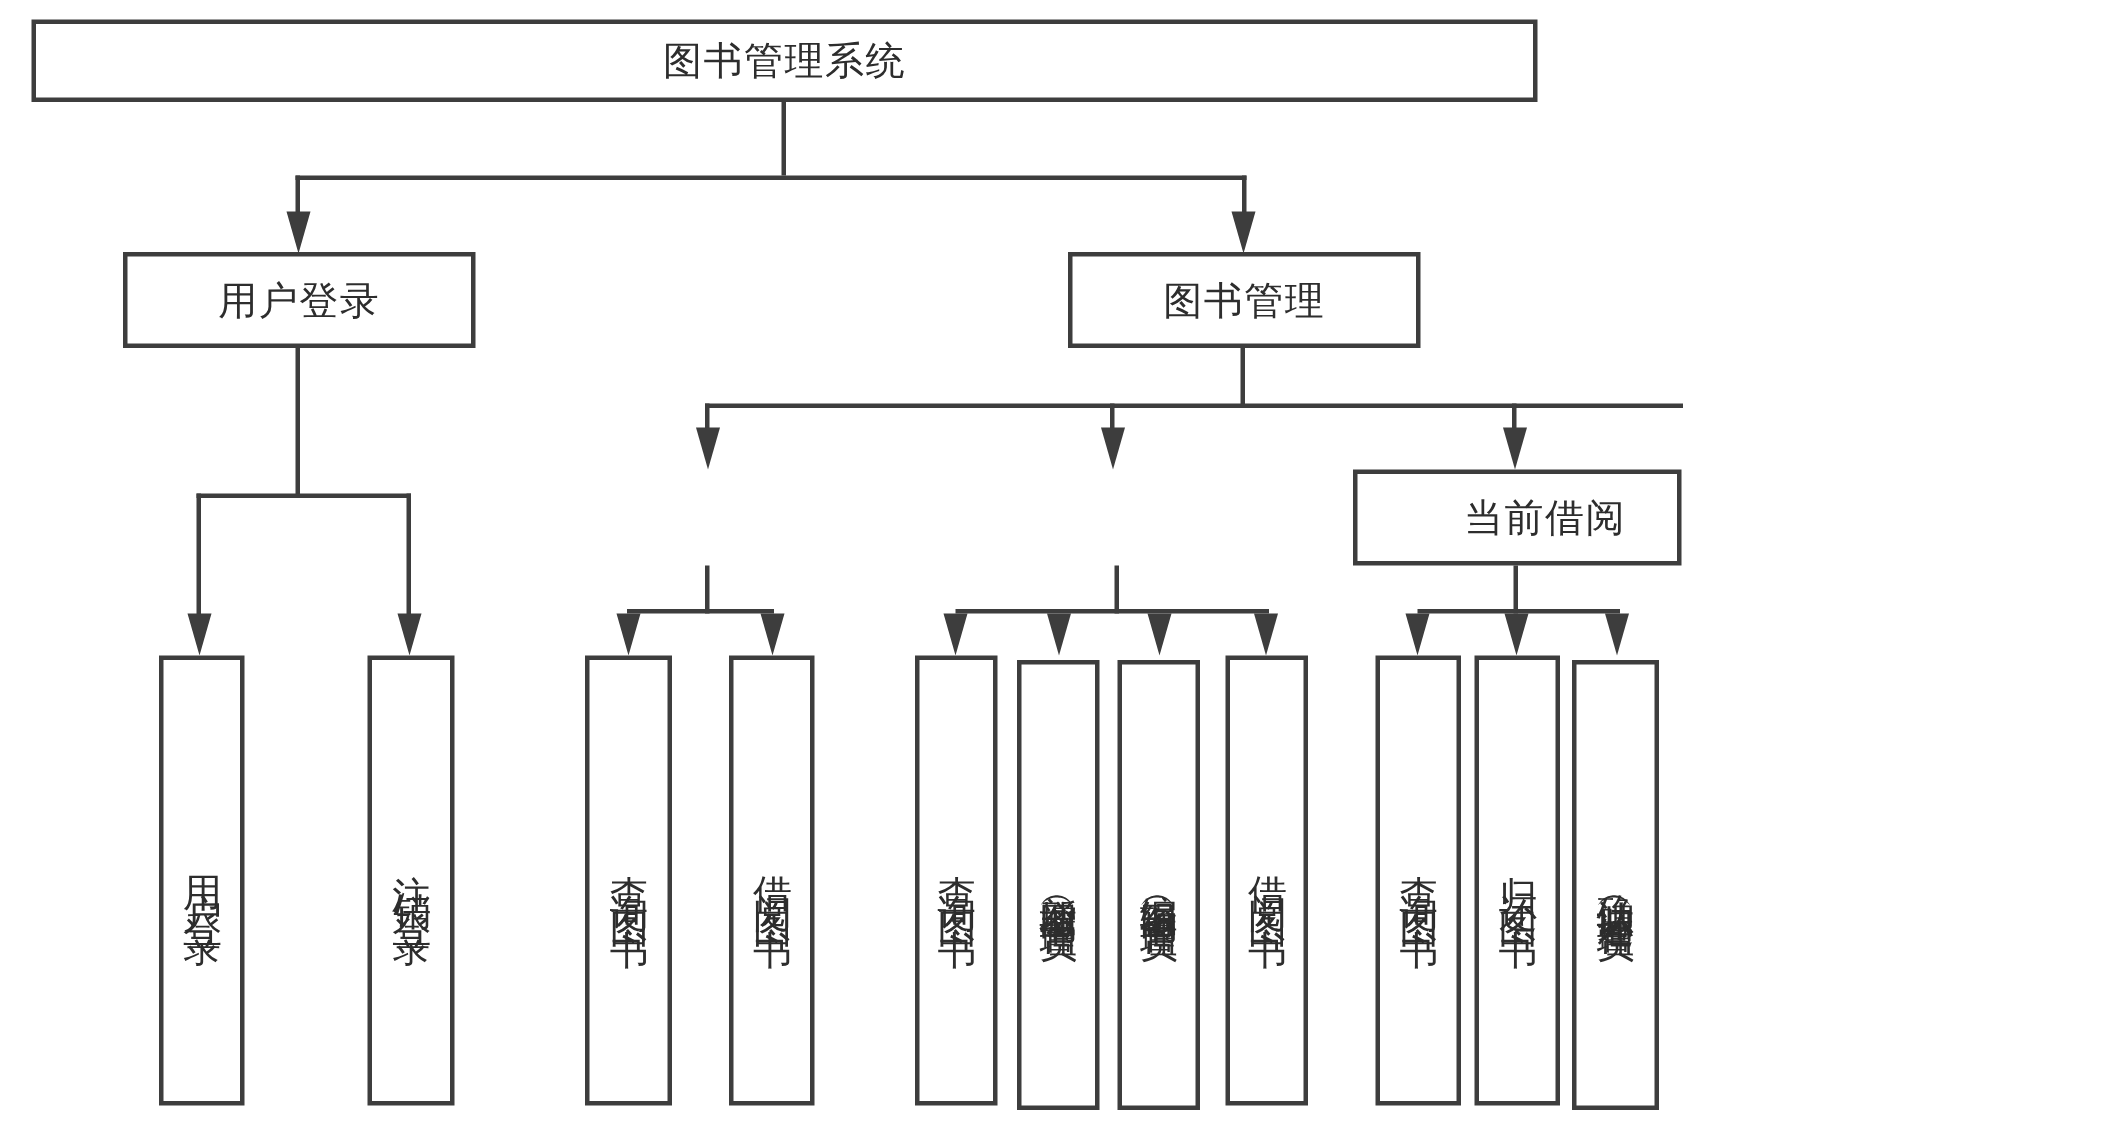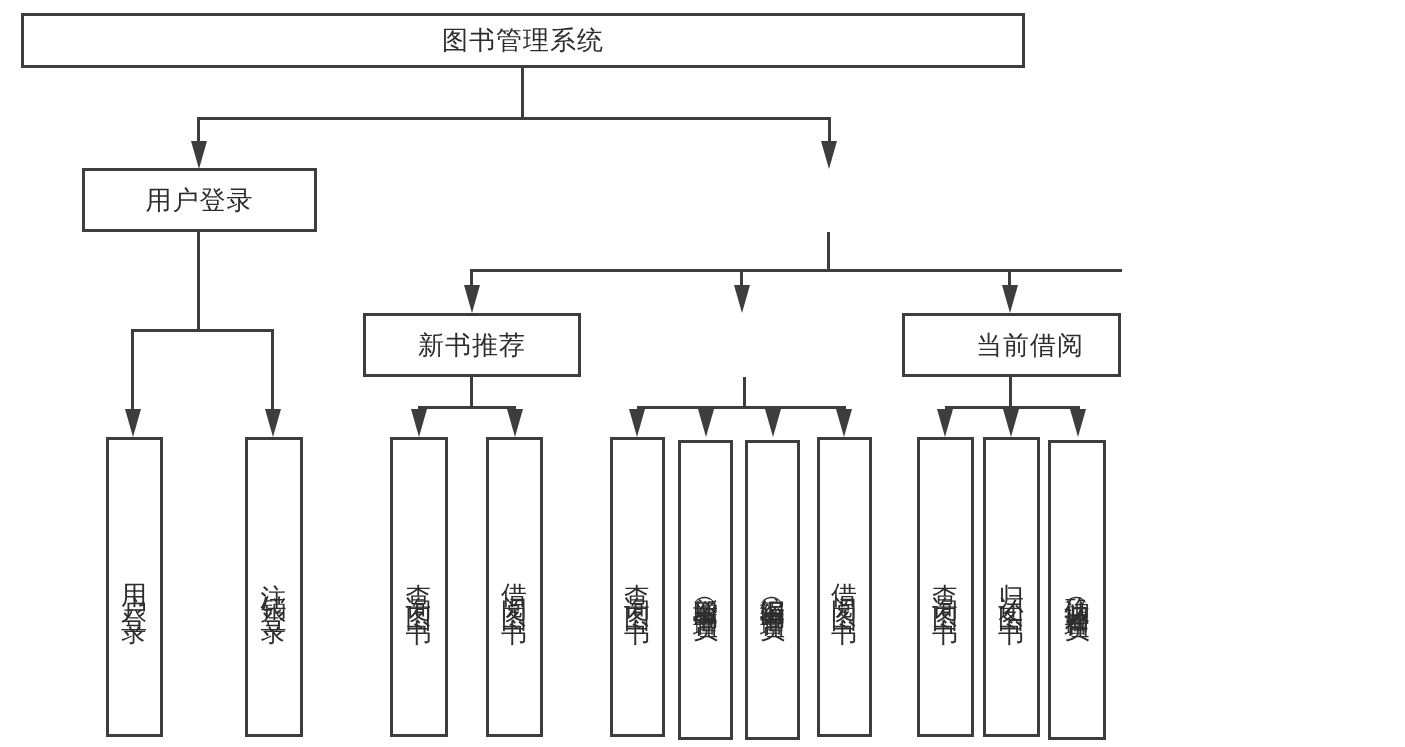--- a/index.html
+++ b/index.html
@@ -52,42 +52,42 @@
   <div class="vline" style="left:521px;top:68px;height:49px;"></div>
   <div class="hline" style="left:197px;top:117px;width:634px;"></div>
   <div class="vline" style="left:197px;top:117px;height:28px;"></div>
   <div class="arrow" style="left:191px;top:141px;"></div>
   <div class="vline" style="left:828px;top:117px;height:28px;"></div>
   <div class="arrow" style="left:821px;top:141px;"></div>
 
   <div class="node" style="left:82px;top:168px;width:235px;height:64px;">
     <span>用户登录</span>
   </div>
+  <div class="node" style="left:712px;top:168px;width:235px;height:64px;">
+    <span>图书管理</span>
+  </div>
 
   <div class="vline" style="left:197px;top:232px;height:100px;"></div>
   <div class="hline" style="left:131px;top:329px;width:143px;"></div>
   <div class="vline" style="left:131px;top:329px;height:82px;"></div>
   <div class="arrow" style="left:125px;top:409px;"></div>
   <div class="vline" style="left:271px;top:329px;height:82px;"></div>
   <div class="arrow" style="left:265px;top:409px;"></div>
 
   <div class="vline" style="left:827px;top:232px;height:40px;"></div>
   <div class="hline" style="left:470px;top:269px;width:818px;"></div>
   <div class="vline" style="left:470px;top:269px;height:20px;"></div>
   <div class="arrow" style="left:464px;top:285px;"></div>
   <div class="vline" style="left:740px;top:269px;height:20px;"></div>
   <div class="arrow" style="left:734px;top:285px;"></div>
   <div class="vline" style="left:1008px;top:269px;height:20px;"></div>
   <div class="arrow" style="left:1002px;top:285px;"></div>
   <div class="vline" style="left:1284px;top:269px;height:20px;"></div>
   <div class="arrow" style="left:1278px;top:285px;"></div>
 
-  <div class="node" style="left:363px;top:313px;width:218px;height:64px;">
-    <span>新书推荐</span>
-  </div>
   <div class="node" style="left:902px;top:313px;width:219px;height:64px;padding-left:37px;">
     <span>当前借阅</span>
   </div>
 
   <div class="vline" style="left:470px;top:377px;height:32px;"></div>
   <div class="hline" style="left:418px;top:406px;width:98px;"></div>
   <div class="arrow" style="left:411px;top:409px;"></div>
   <div class="arrow" style="left:507px;top:409px;"></div>
 
   <div class="vline" style="left:743px;top:377px;height:32px;"></div>

